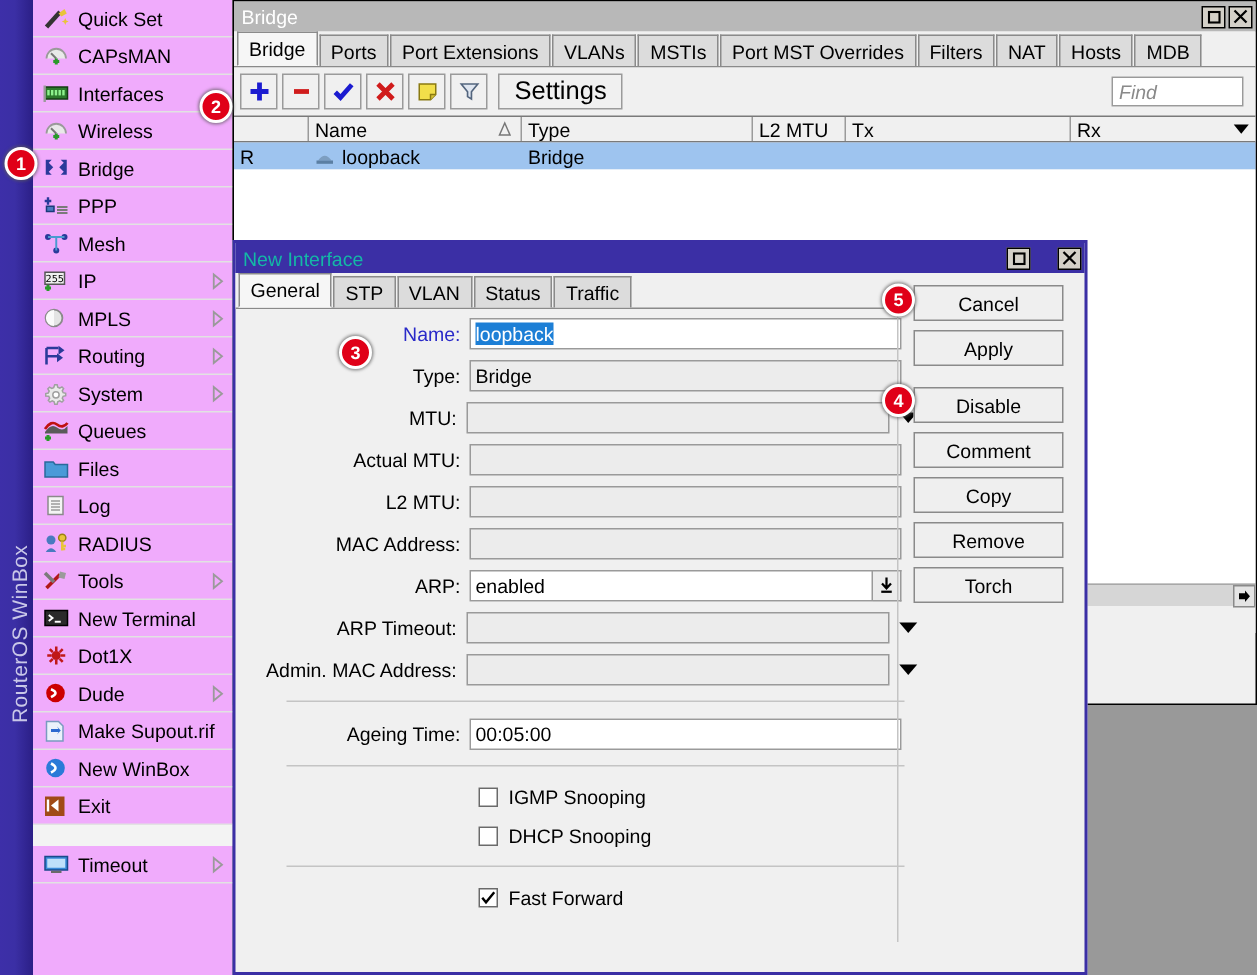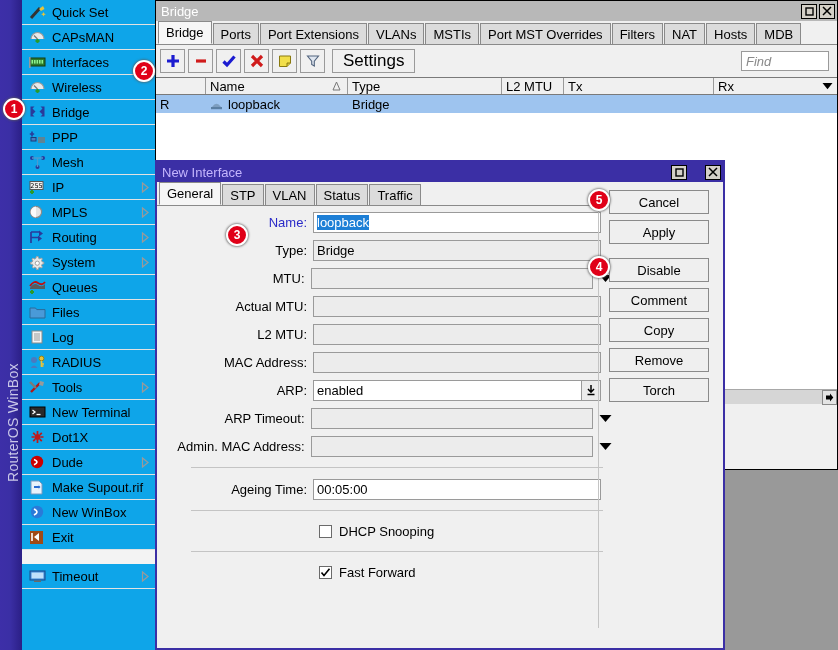--- a/index.html
+++ b/index.html
@@ -16,21 +16,21 @@
   }
   #brand-text{
     position:absolute;left:-107px;top:354px;width:240px;
     transform:rotate(-90deg);
     color:#c9c7e8;font-size:14px;letter-spacing:.3px;
     text-align:left;white-space:nowrap;
   }
   
   #sidebar{
     position:absolute;left:22px;top:0;width:133px;height:650px;
-    background:#0ea5e9;border-right:1px solid #000;
+    background:#f0abfc;border-right:1px solid #000;
   }
   .menu-item{
     position:relative;height:25px;display:flex;align-items:center;
     padding-left:4px;border-bottom:1px solid #e2e2e2;
     font-size:13px;box-sizing:border-box;
   }
   .menu-item .mi-ico{
     width:22px;height:18px;flex:0 0 22px;margin-right:4px;
     display:flex;align-items:center;justify-content:center;
   }
@@ -42,21 +42,21 @@
   .menu-gap{height:14px;border:none;background:#f3f3f3;}
   svg{display:block;overflow:visible;}
 
   
   .win{position:absolute;background:#f0f0f0;border:1px solid #000;box-sizing:border-box;}
   .win-title{
     height:20px;display:flex;align-items:center;
     padding-left:5px;font-size:13px;box-sizing:border-box;
   }
   .title-inactive{background:#b8b8b8;color:#ffffff;}
-  .title-active{background:#3b2fa5;color:#c4b5fd;gap:16px;}
+  .title-active{background:#3b2fa5;color:#14b8a6;gap:16px;}
   .title-spacer{flex:1 1 auto;}
   .win-btn{
     width:16px;height:15px;margin-right:2px;
     background:#d4d0c8;border:1px solid #000;
     display:flex;align-items:center;justify-content:center;
     box-sizing:border-box;
   }
   
   .tabrow{
     display:flex;align-items:flex-end;height:24px;
@@ -624,20 +624,24 @@
       </div>
     <div class="divider"></div>
     <div class="form-row">
       <div class="frm-label">Ageing Time:</div>
       <div class="frm-input" style="width:288px;">00:05:00</div>
     </div>
     <div class="divider"></div>
     <div id="dialog-checkboxes">
         <div class="chk-row">
           <span class="chk-box"></span>
+          <span class="chk-label">IGMP Snooping</span>
+        </div>
+        <div class="chk-row">
+          <span class="chk-box"></span>
           <span class="chk-label">DHCP Snooping</span>
         </div>
         <div class="divider"></div>
         <div class="chk-row">
           <span class="chk-box">
             <svg width="11" height="11" viewBox="0 0 11 11">
               <path d="M1.5 5.5 L4 8.5 L9.5 1.8" stroke="#000" stroke-width="1.6" fill="none"></path>
             </svg>
           </span>
           <span class="chk-label">Fast Forward</span>

